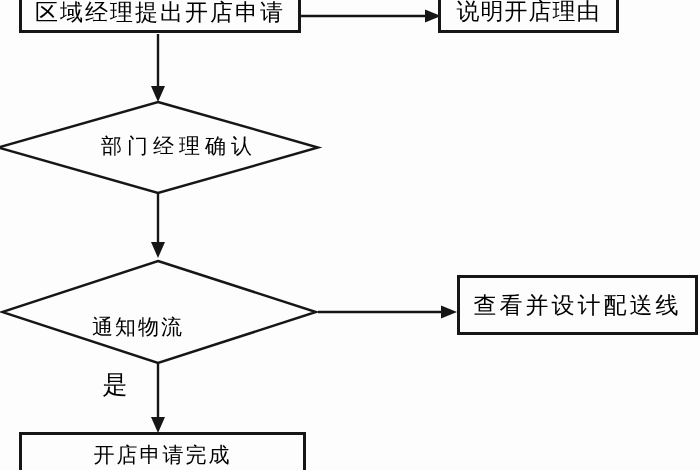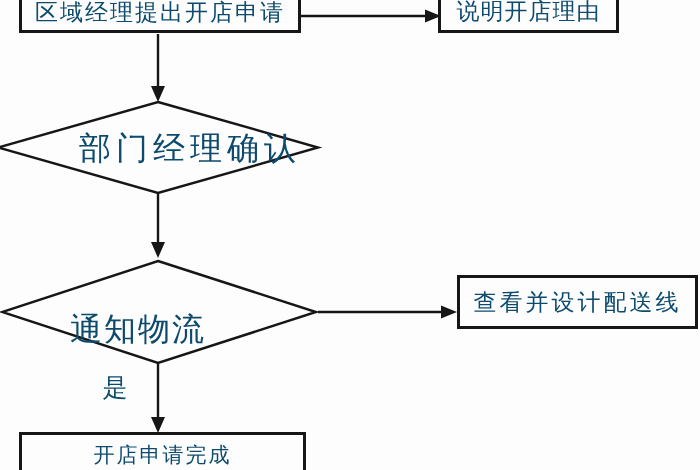--- a/index.html
+++ b/index.html
@@ -6,22 +6,22 @@
     margin: 0;
     padding: 0;
     background: #ffffff;
   }
   #stage {
     position: relative;
     width: 700px;
     height: 470px;
     background: #fdfdfd;
     overflow: hidden;
-    font-family: Liberation Sans, sans-serif;
-    color: #0c4a6e;
+    font-family: Liberation Mono, monospace;
+    color: #000000;
   }
   #wires {
     position: absolute;
     left: 0;
     top: 0;
     width: 700px;
     height: 470px;
   }
   .node-box {
     position: absolute;
@@ -38,33 +38,33 @@
   }
   #node-submit {
     left: 19px; top: -16px; width: 282px; height: 49px;
   }
   #node-submit .label { font-size: 23px; letter-spacing: 2px; padding-top: 7px; }
   #node-reason {
     left: 438px; top: -16px; width: 181px; height: 49px;
   }
   #node-reason .label { font-size: 23px; letter-spacing: 1px; padding-top: 6px; }
   #node-design {
-    left: 457px; top: 275px; width: 241px; height: 54px;
+    left: 457px; top: 275px; width: 241px; height: 60px;
   }
   #node-design .label { font-size: 23px; letter-spacing: 3px; }
   #node-complete {
     left: 19px; top: 432px; width: 287px; height: 53px;
   }
   #node-complete .label { font-size: 21px; letter-spacing: 2px; padding-bottom: 8px; }
   .diamond-label {
     position: absolute;
     text-align: center;
     white-space: nowrap;
     line-height: 28px;
-    font-size: 32px;
+    font-size: 21px;
   }
   #label-confirm {
     left: 79px; top: 134px; width: 200px; letter-spacing: 5px;
   }
   #label-notify {
     left: 63px; top: 315px; width: 150px; letter-spacing: 2px;
   }
   #label-yes {
     position: absolute;
     left: 95px; top: 373px; width: 40px;

